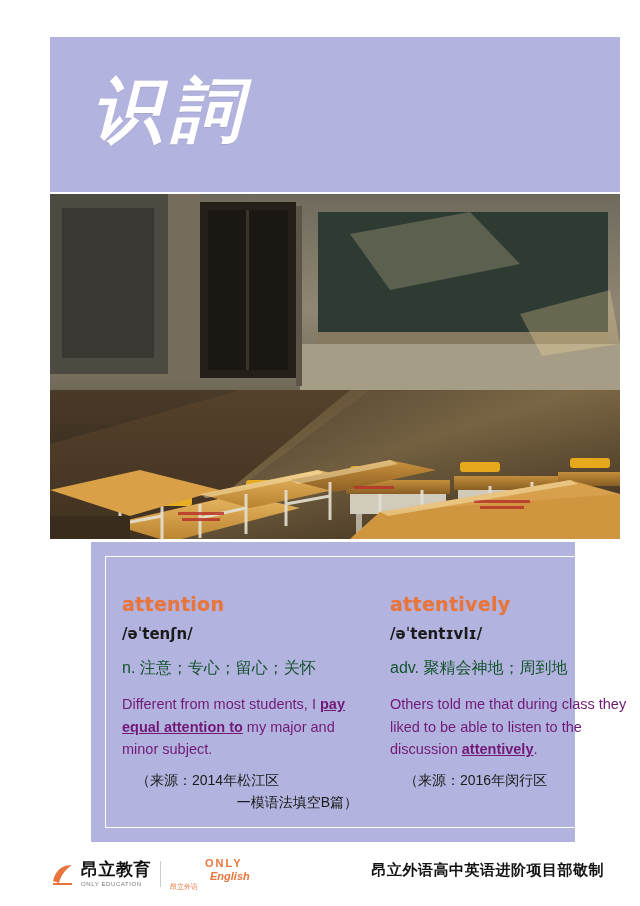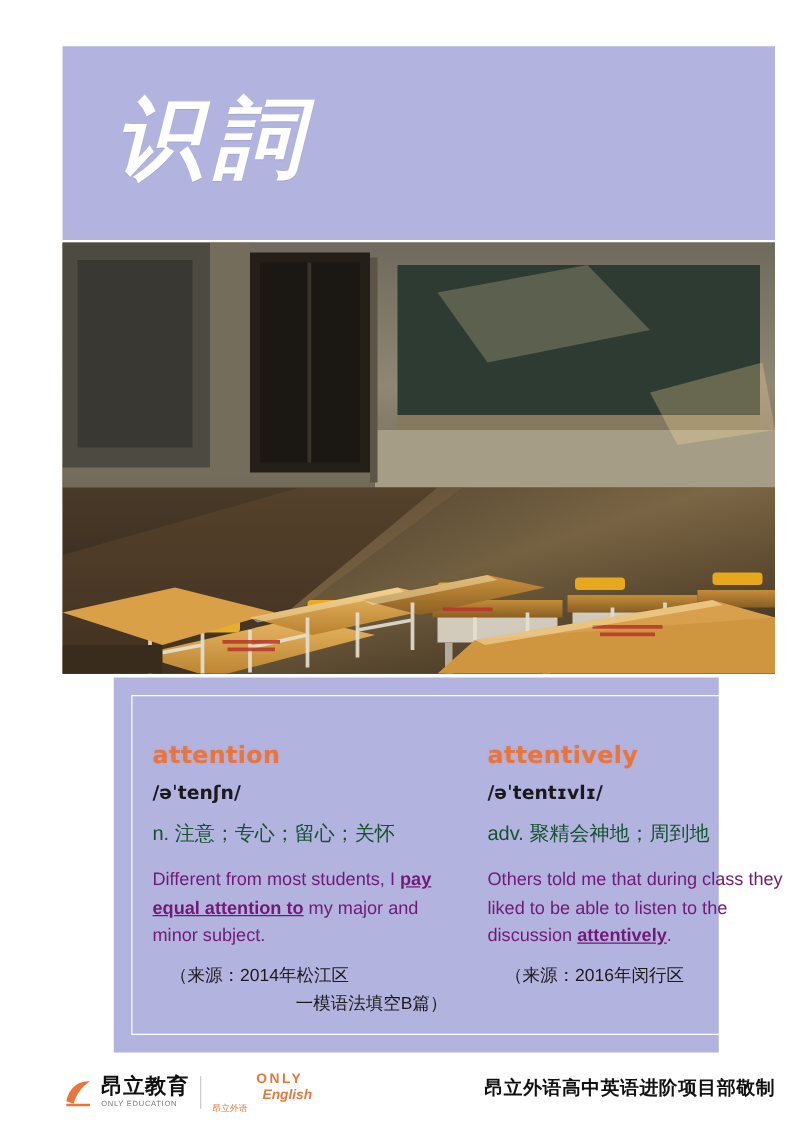--- a/index.html
+++ b/index.html
@@ -204,21 +204,21 @@
     margin-left: 40px;
   }
   .logo2-cn {
     font-family: "DejaVu Sans", sans-serif;
     font-size: 7px;
     color: #e8763c;
     margin-top: 2px;
   }
   .footer-note {
     position: absolute;
-    right: 0;
+    right: 16px;
     top: 6px;
     font-family: Liberation Serif, serif;
     font-size: 15px;
     font-weight: 700;
     color: #111111;
     letter-spacing: 0.5px;
   }
 </style>
 </head>
 <body>

